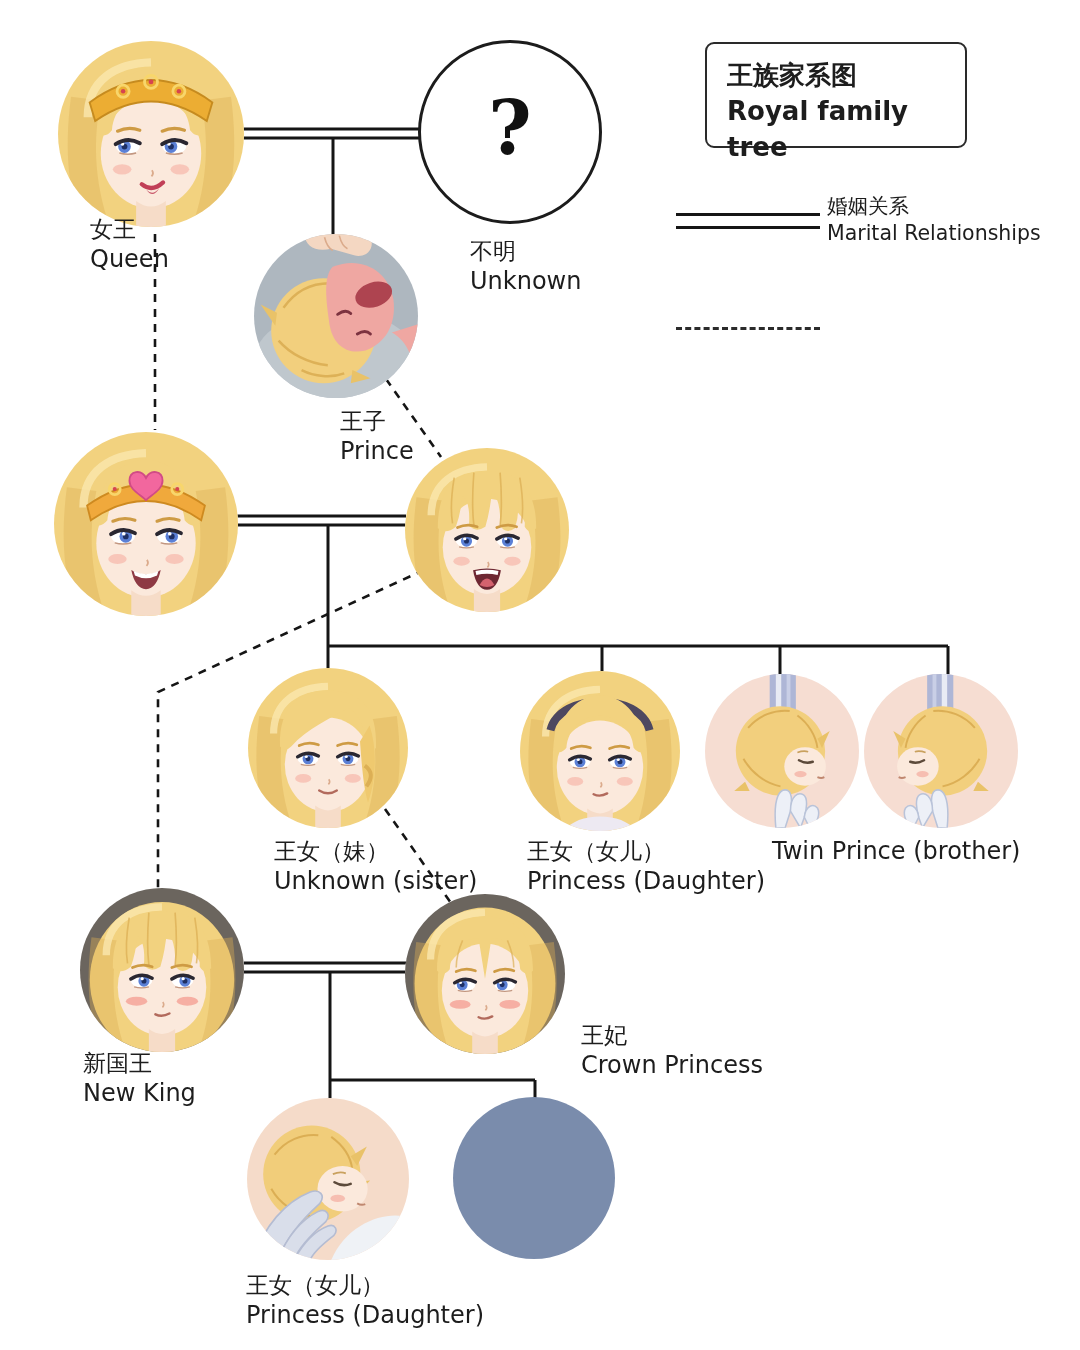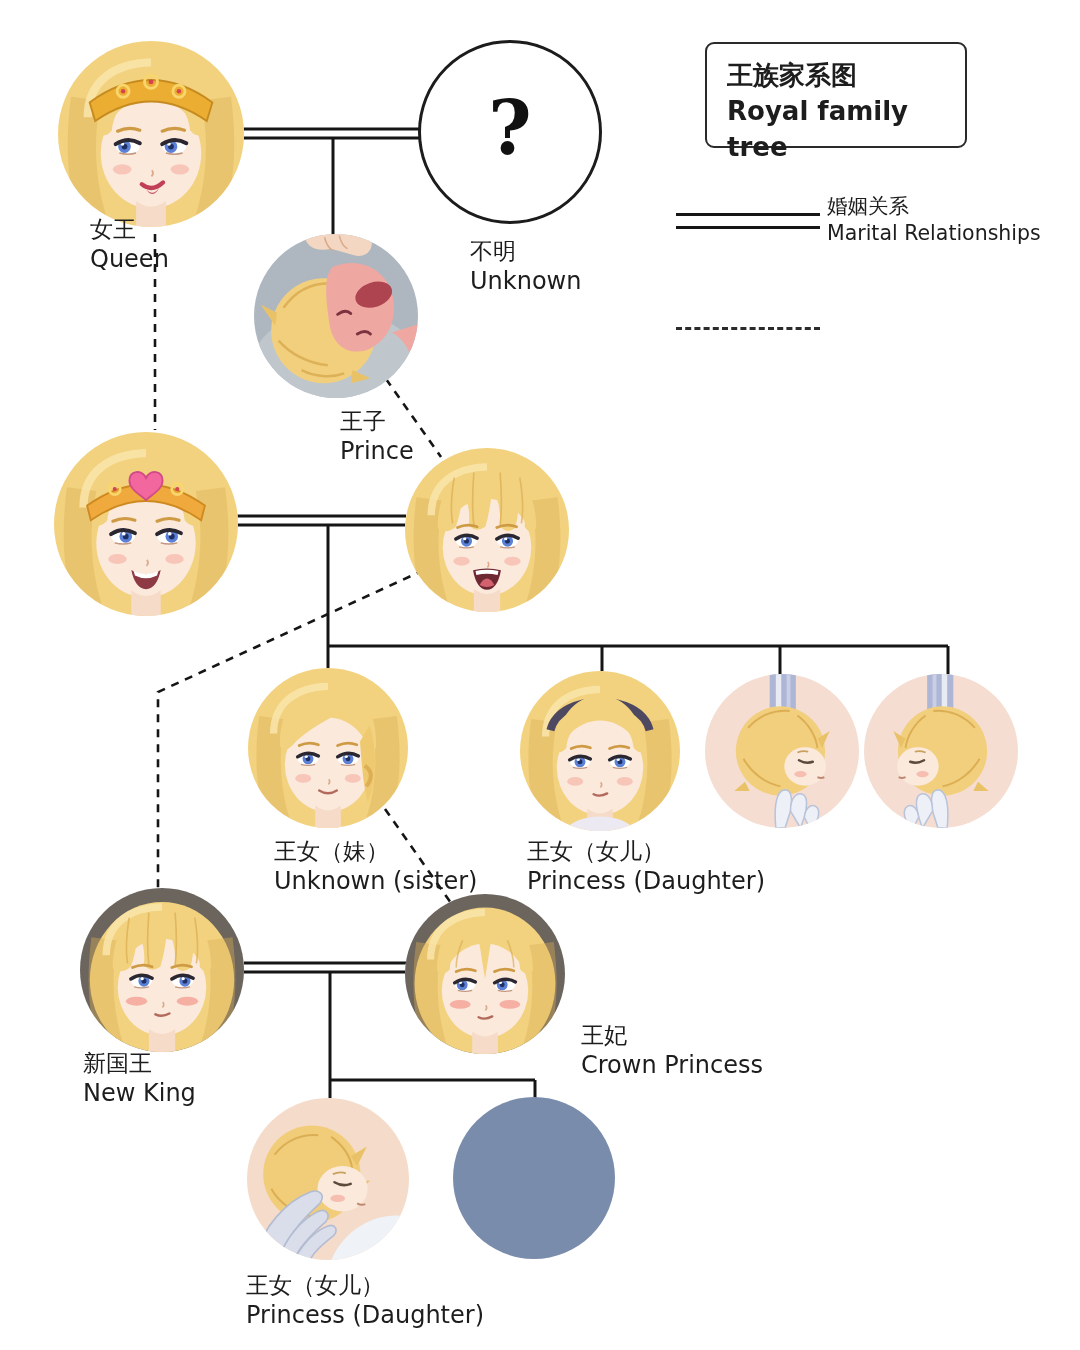--- a/index.html
+++ b/index.html
@@ -342,20 +342,21 @@
   <ellipse cx="124" cy="130" rx="8" ry="4" fill="#F5B3A6" opacity=".8"></ellipse>
   <path d="M146,134 q5,2 9,0" stroke="#C08870" stroke-width="2.5" fill="none"></path>
   <g fill="#EDF0F7" stroke="#B9C3D9" stroke-width="2">
     <path d="M92,200 C88,158 98,148 107,151 C114,154 113,166 111,178 L104,200Z"></path>
     <path d="M111,178 C111,158 121,153 128,157 C134,161 132,176 129,186 L124,200Z"></path>
     <path d="M129,186 C131,170 141,168 146,174 C150,180 146,192 141,198 L136,200Z"></path>
           </g>
         </svg>
       </div>
       <div class="nlabel" style="left: 772px; top: 836px;">
+        <span class="en">Twin Prince (brother)</span>
       </div>
       <div class="node" style="left: 864px; top: 674px; width: 154px; height: 154px;">
         <svg viewBox="0 0 200 200">
           <g transform="scale(-1,1) translate(-200,0)">
             <rect width="200" height="200" fill="#F6DDD2"></rect>
   <g>
               <rect x="84" y="0" width="34" height="48" fill="#AEB6D6"></rect>
               <rect x="92" y="0" width="7" height="48" fill="#E8EBF4"></rect>
               <rect x="106" y="0" width="5" height="48" fill="#C9CFE6"></rect>
             </g>

